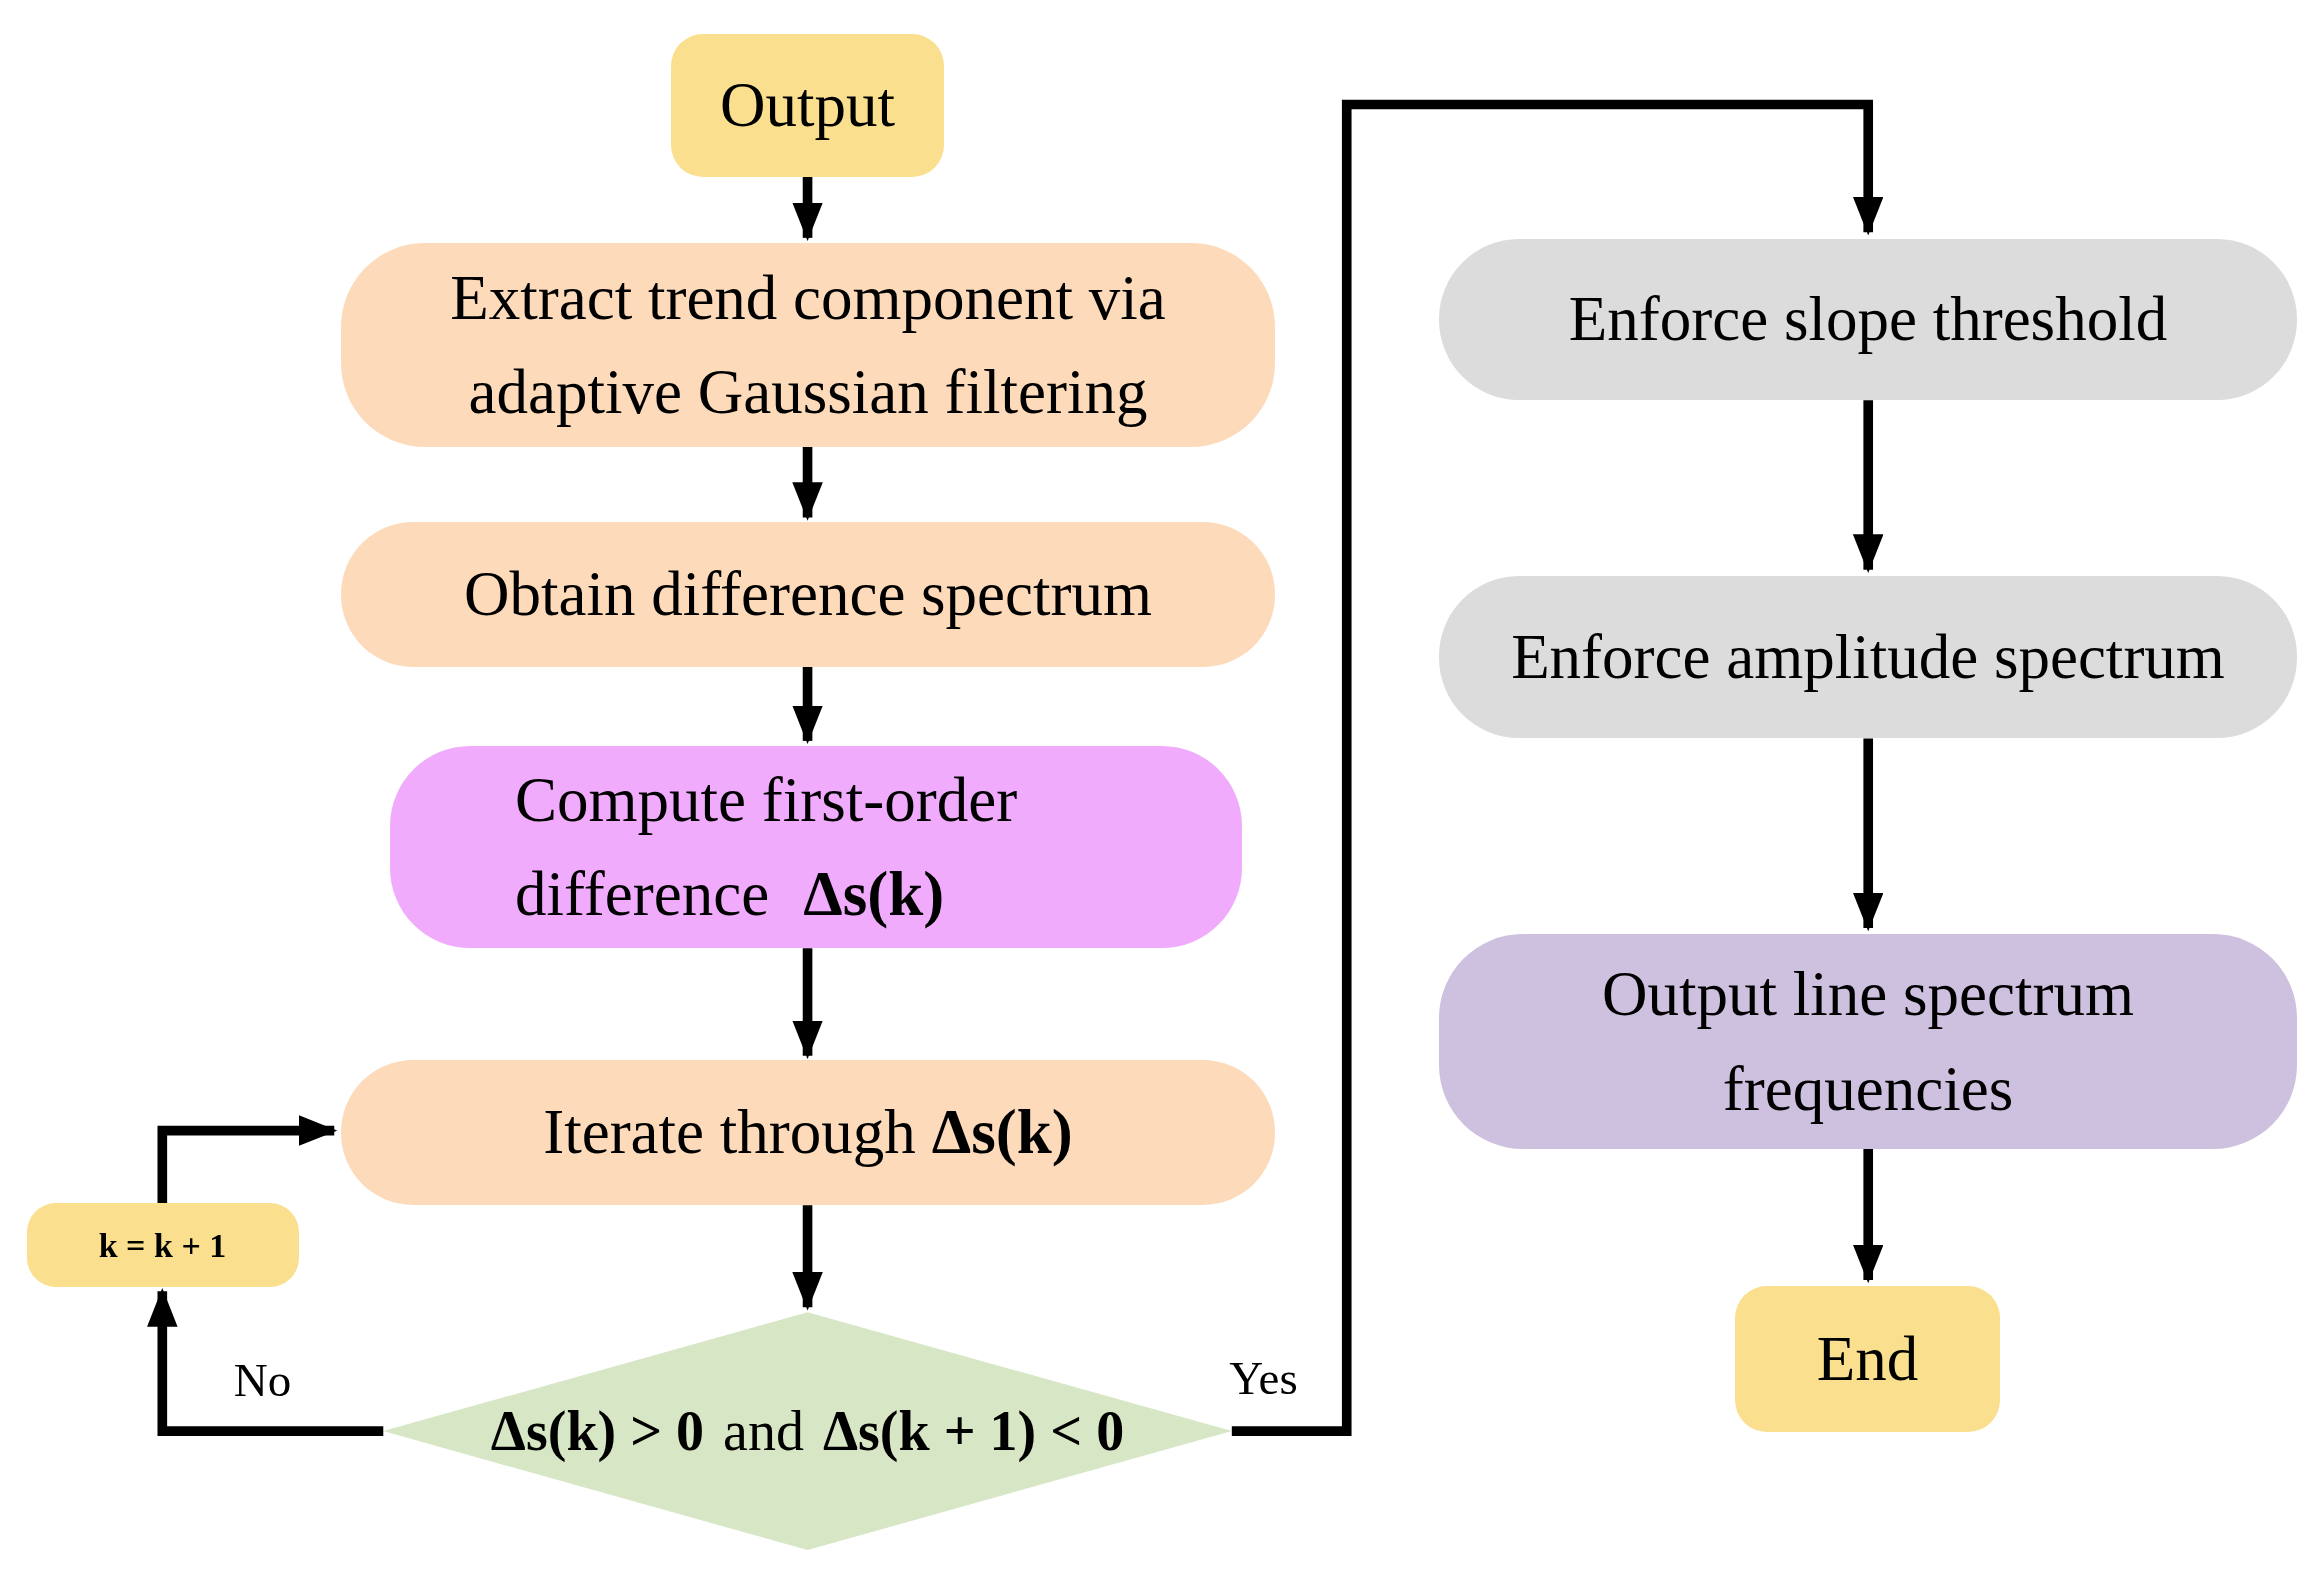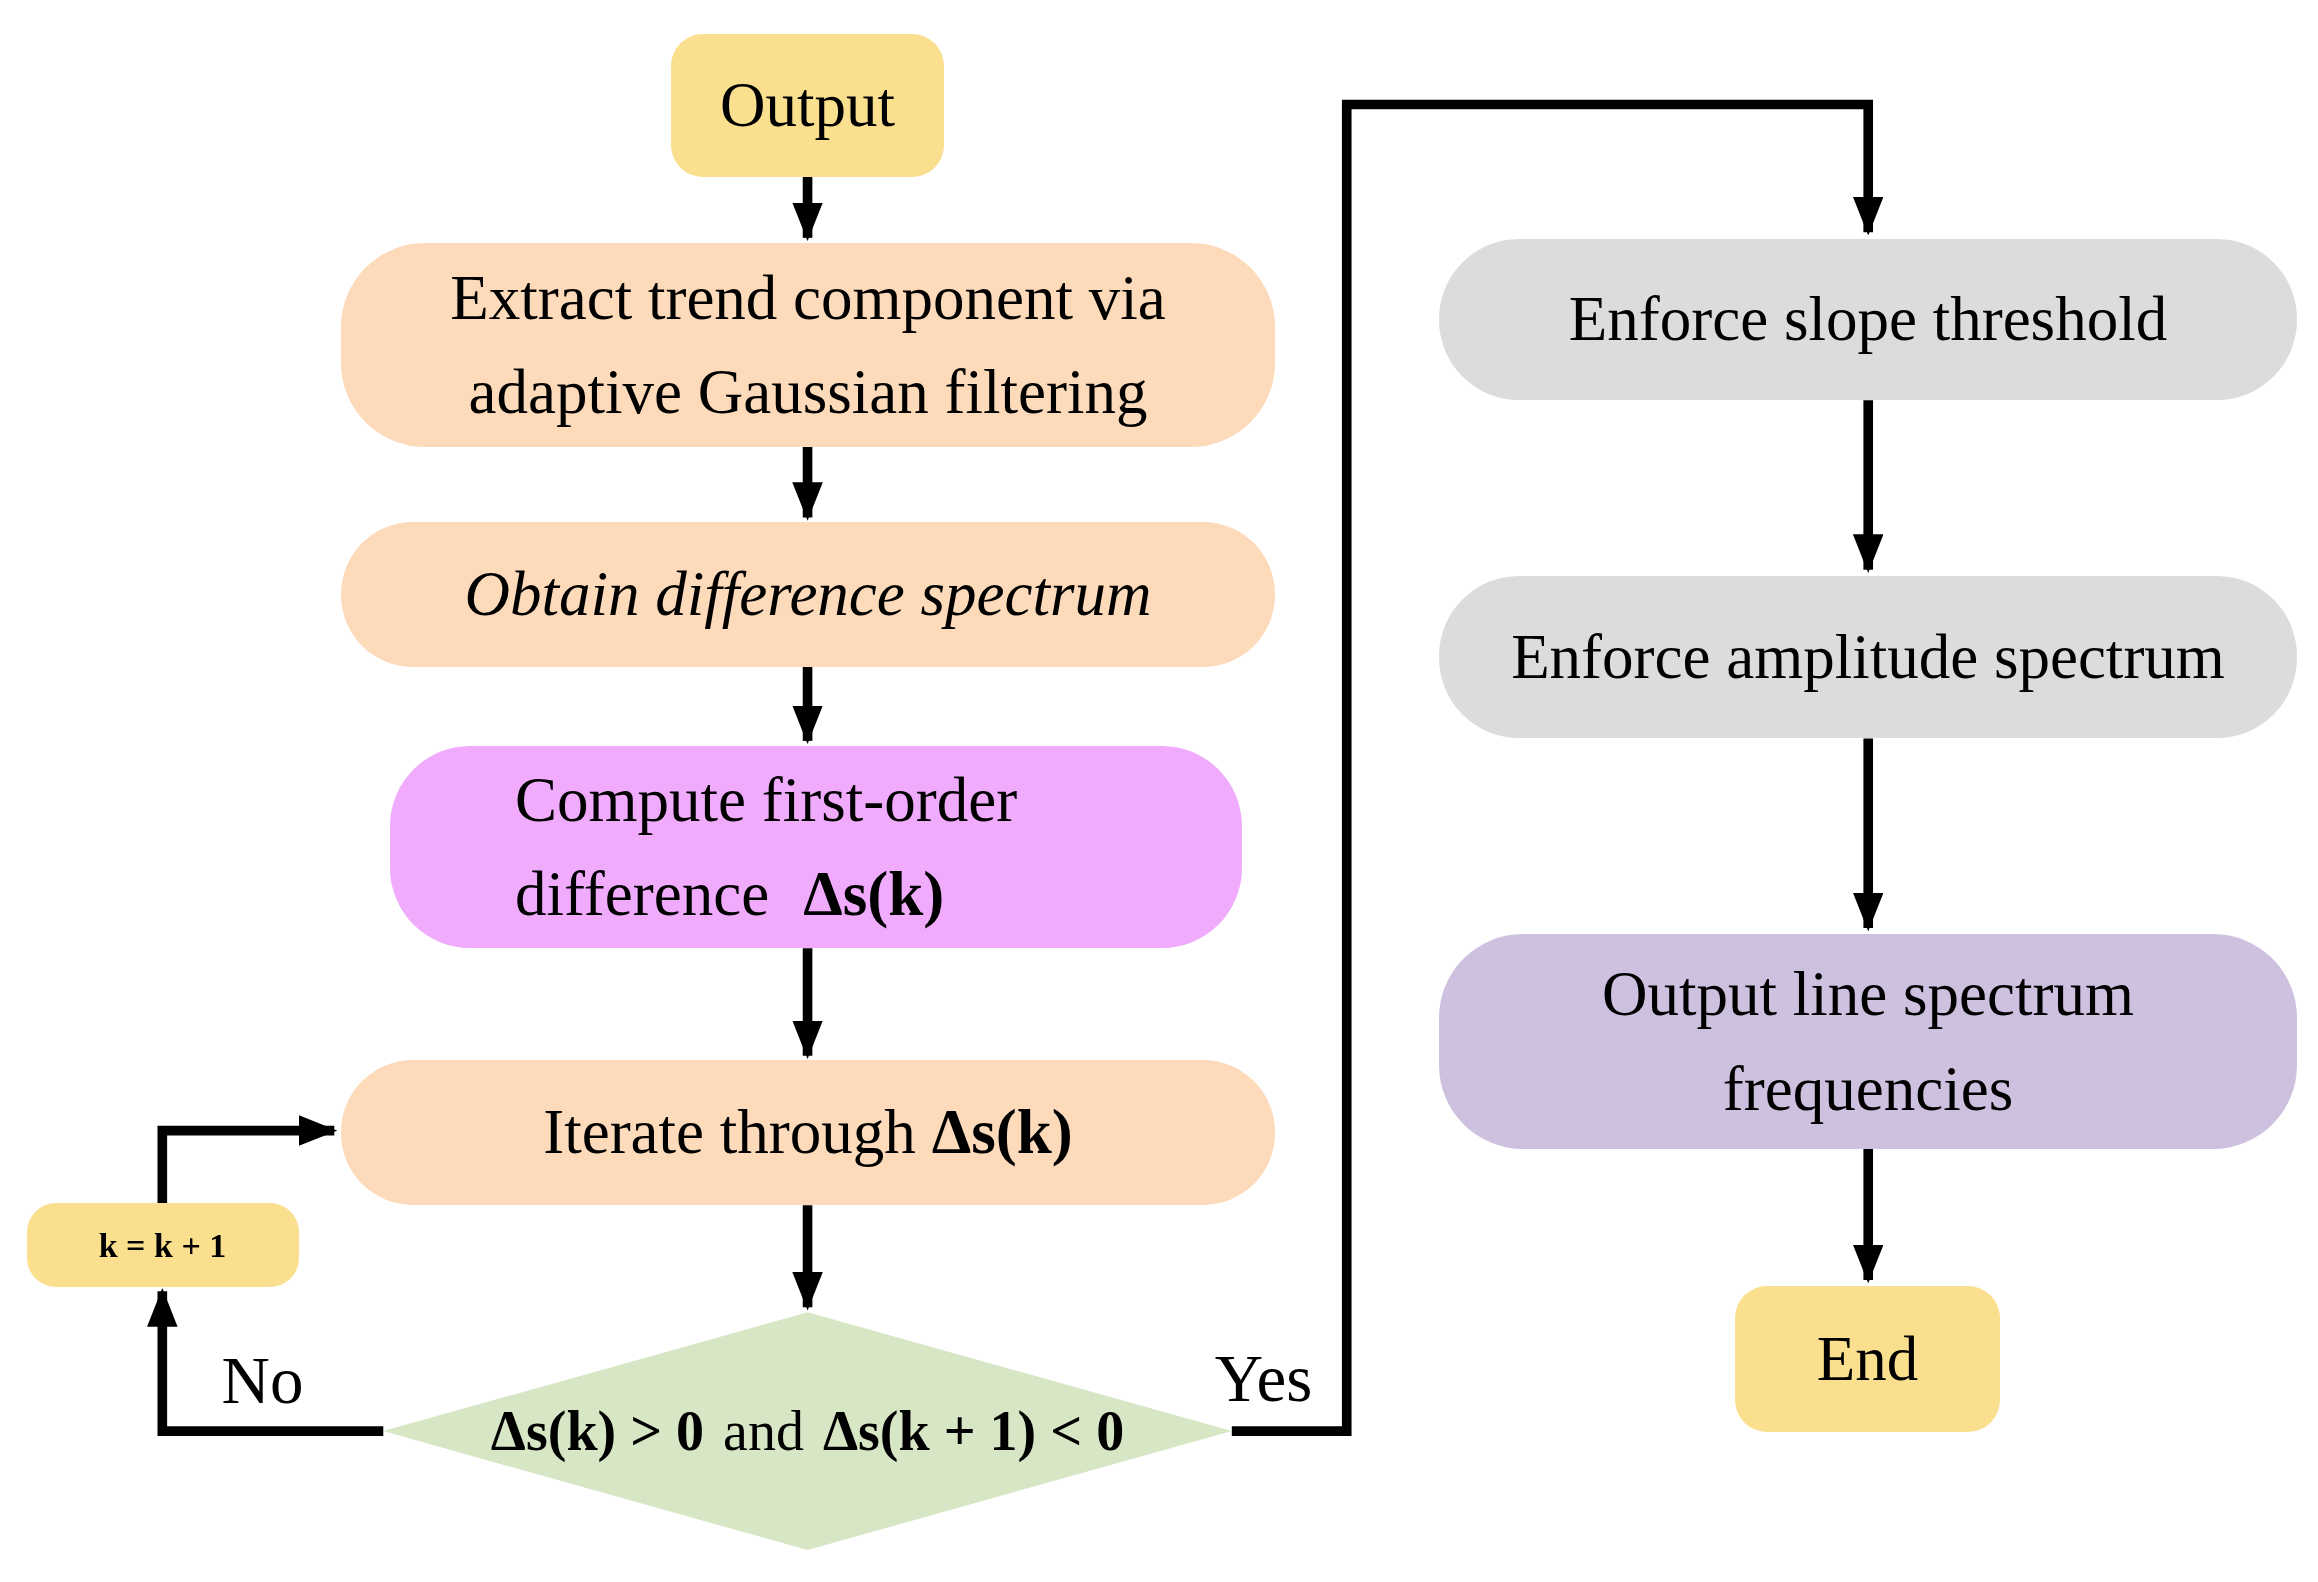--- a/index.html
+++ b/index.html
@@ -24,42 +24,42 @@
     text-align: center;
     font-size: 63px;
     line-height: 1.5;
     box-sizing: border-box;
   }
   .node .row { display: flex; flex-direction: row; align-items: flex-start; }
   .m { font-weight: bold; }
 
   [data-name="node-start"]     { left: 671px;  top: 34px;   width: 273px;  height: 143px; border-radius: 32px; }
   [data-name="node-extract"]   { left: 341px;  top: 243px;  width: 934px; height: 204px; border-radius: 84px; }
-  [data-name="node-obtain"]    { left: 341px;  top: 522px;  width: 934px; height: 145px; border-radius: 72px; font-style: italic; }
+  [data-name="node-obtain"]    { left: 341px;  top: 522px;  width: 934px; height: 145px; border-radius: 72px; }
   [data-name="node-compute"]   { left: 390px;  top: 746px;  width: 852px; height: 202px; border-radius: 80px;
                                  align-items: flex-start; text-align: left; padding-left: 125px; }
   [data-name="node-iterate"]   { left: 341px;  top: 1060px; width: 934px; height: 145px; border-radius: 72px; }
   [data-name="node-kupdate"]   { left: 26.5px;   top: 1203px; width: 272px;  height: 84px; border-radius: 29px;
                                  font-size: 34px; }
   [data-name="node-slope"]     { left: 1439px; top: 239px;  width: 858px; height: 161px; border-radius: 80px; }
   [data-name="node-amplitude"] { left: 1439px; top: 576px;  width: 858px; height: 162px; border-radius: 80px; }
   [data-name="node-output"]    { left: 1439px; top: 934px; width: 858px; height: 215px; border-radius: 84px; }
   [data-name="node-end"]       { left: 1735px; top: 1286px; width: 265px;  height: 146px; border-radius: 32px; }
 
   [data-name="decision-label"] {
     position: absolute; left: 446px; top: 1375px; width: 723px; height: 112px;
     display: flex; align-items: center; justify-content: center;
     font-size: 56px;
   }
   [data-name="decision-label"] .and { margin: 0 19px; font-weight: normal; font-style: normal; }
 
   .edge-label {
     position: absolute; width: 177px; height: 96px;
     display: flex; align-items: center; justify-content: center;
-    font-size: 67px;
+    font-size: 47px;
   }
   [data-name="edge-label-no"]  { left: 174px;  top: 1332px; }
   [data-name="edge-label-yes"] { left: 1175px; top: 1330px; }
 
   .gap-l { margin-left: 16px; }
   .gap-xl { margin-left: 34px; }
 </style>
 </head>
 <body>
 

